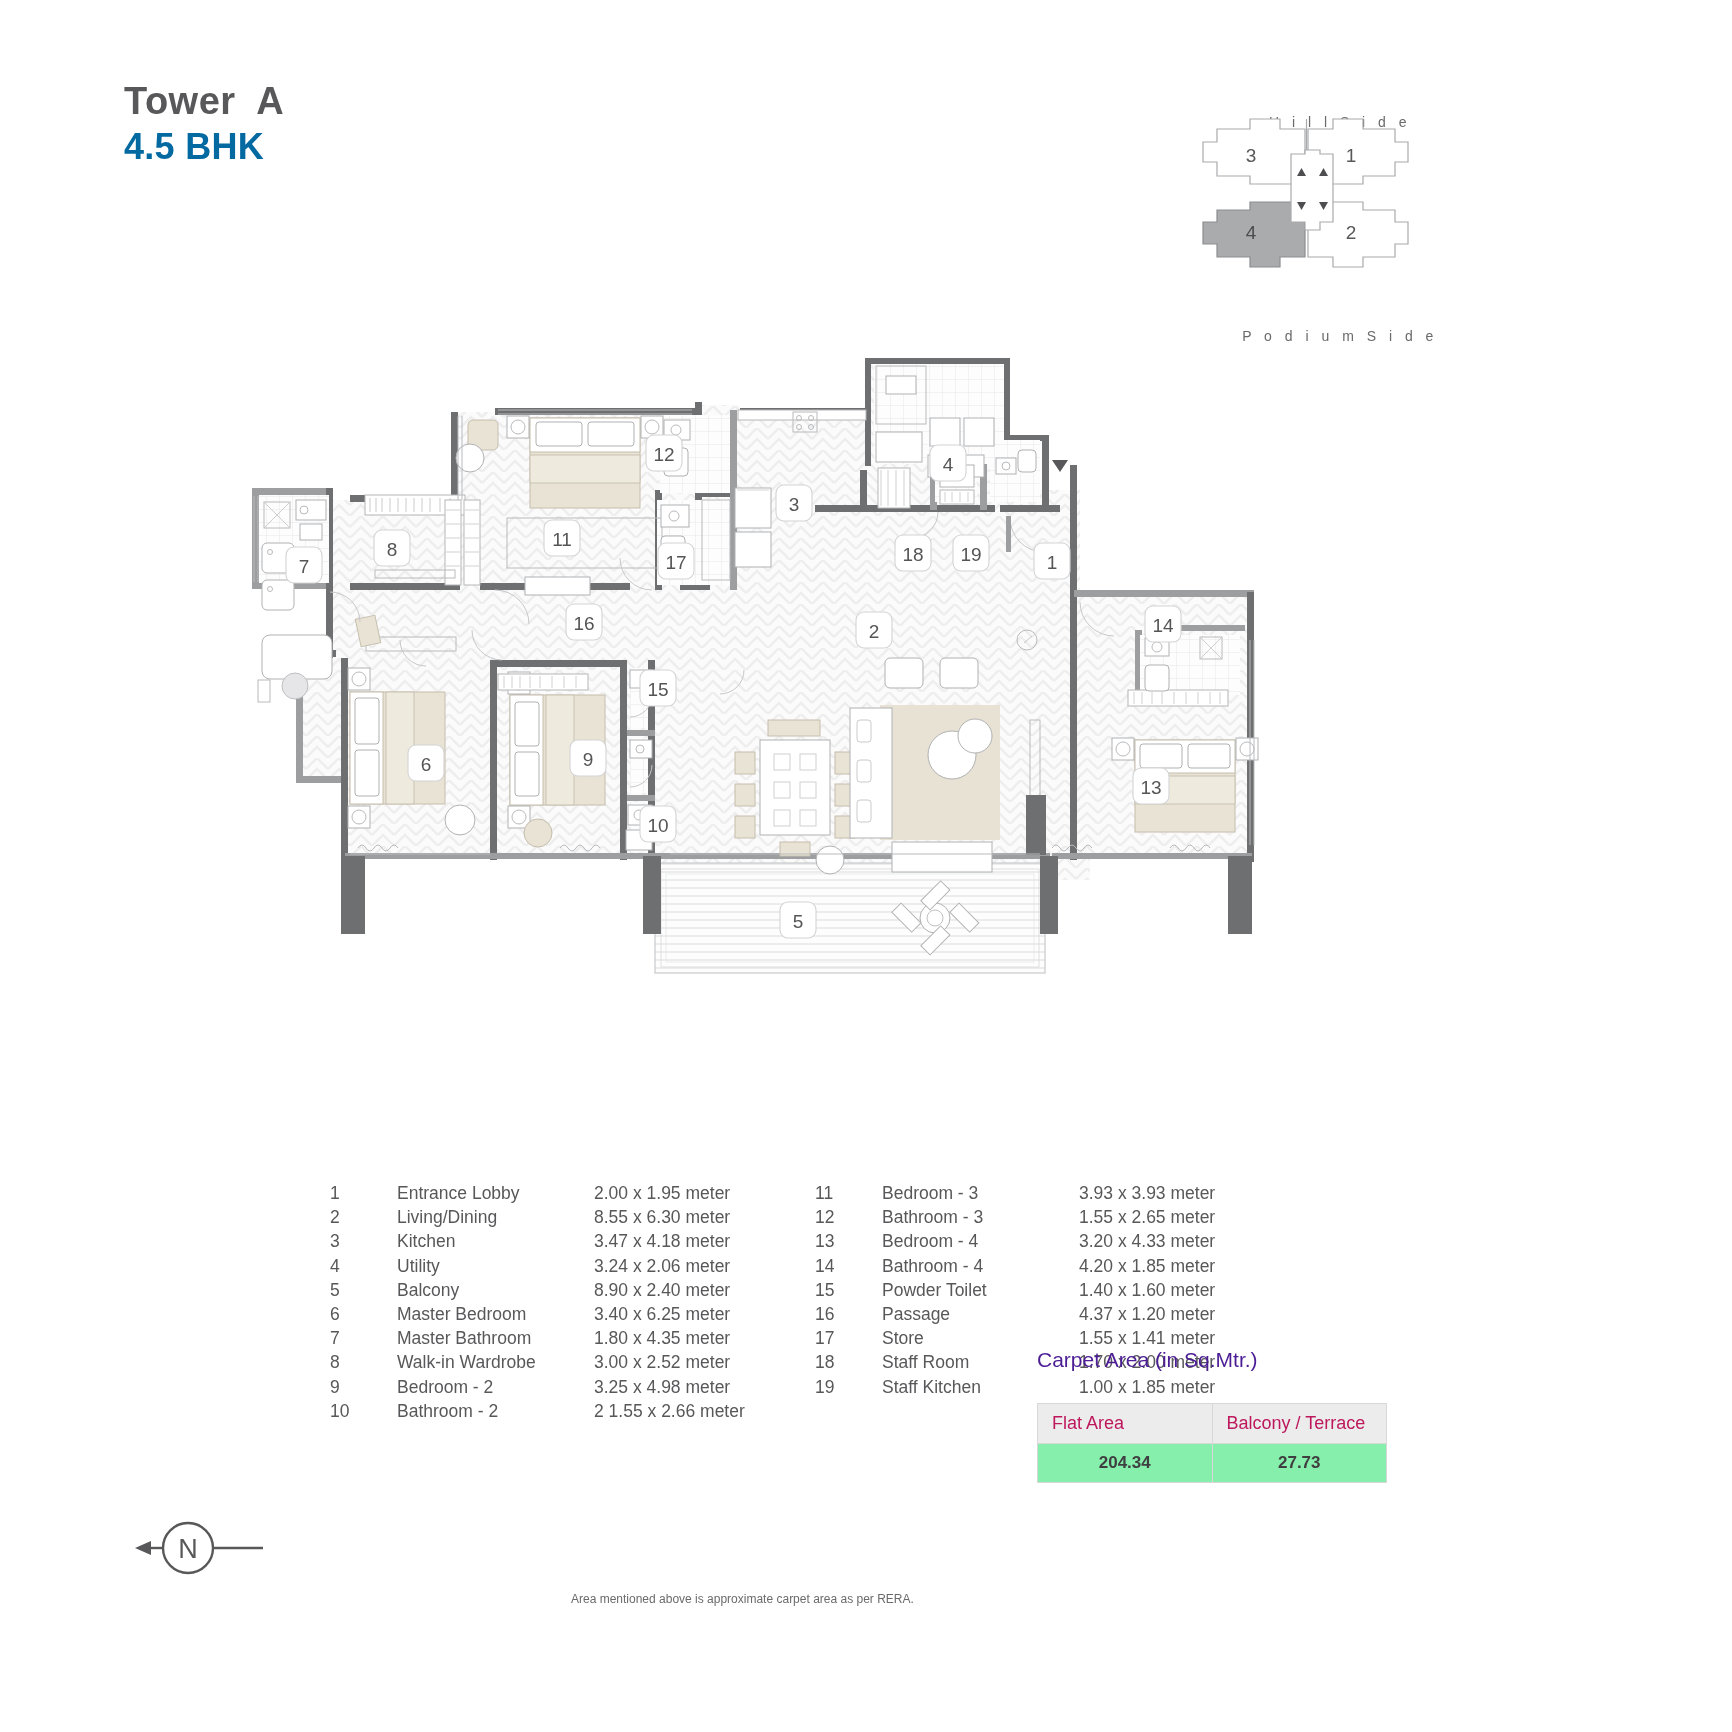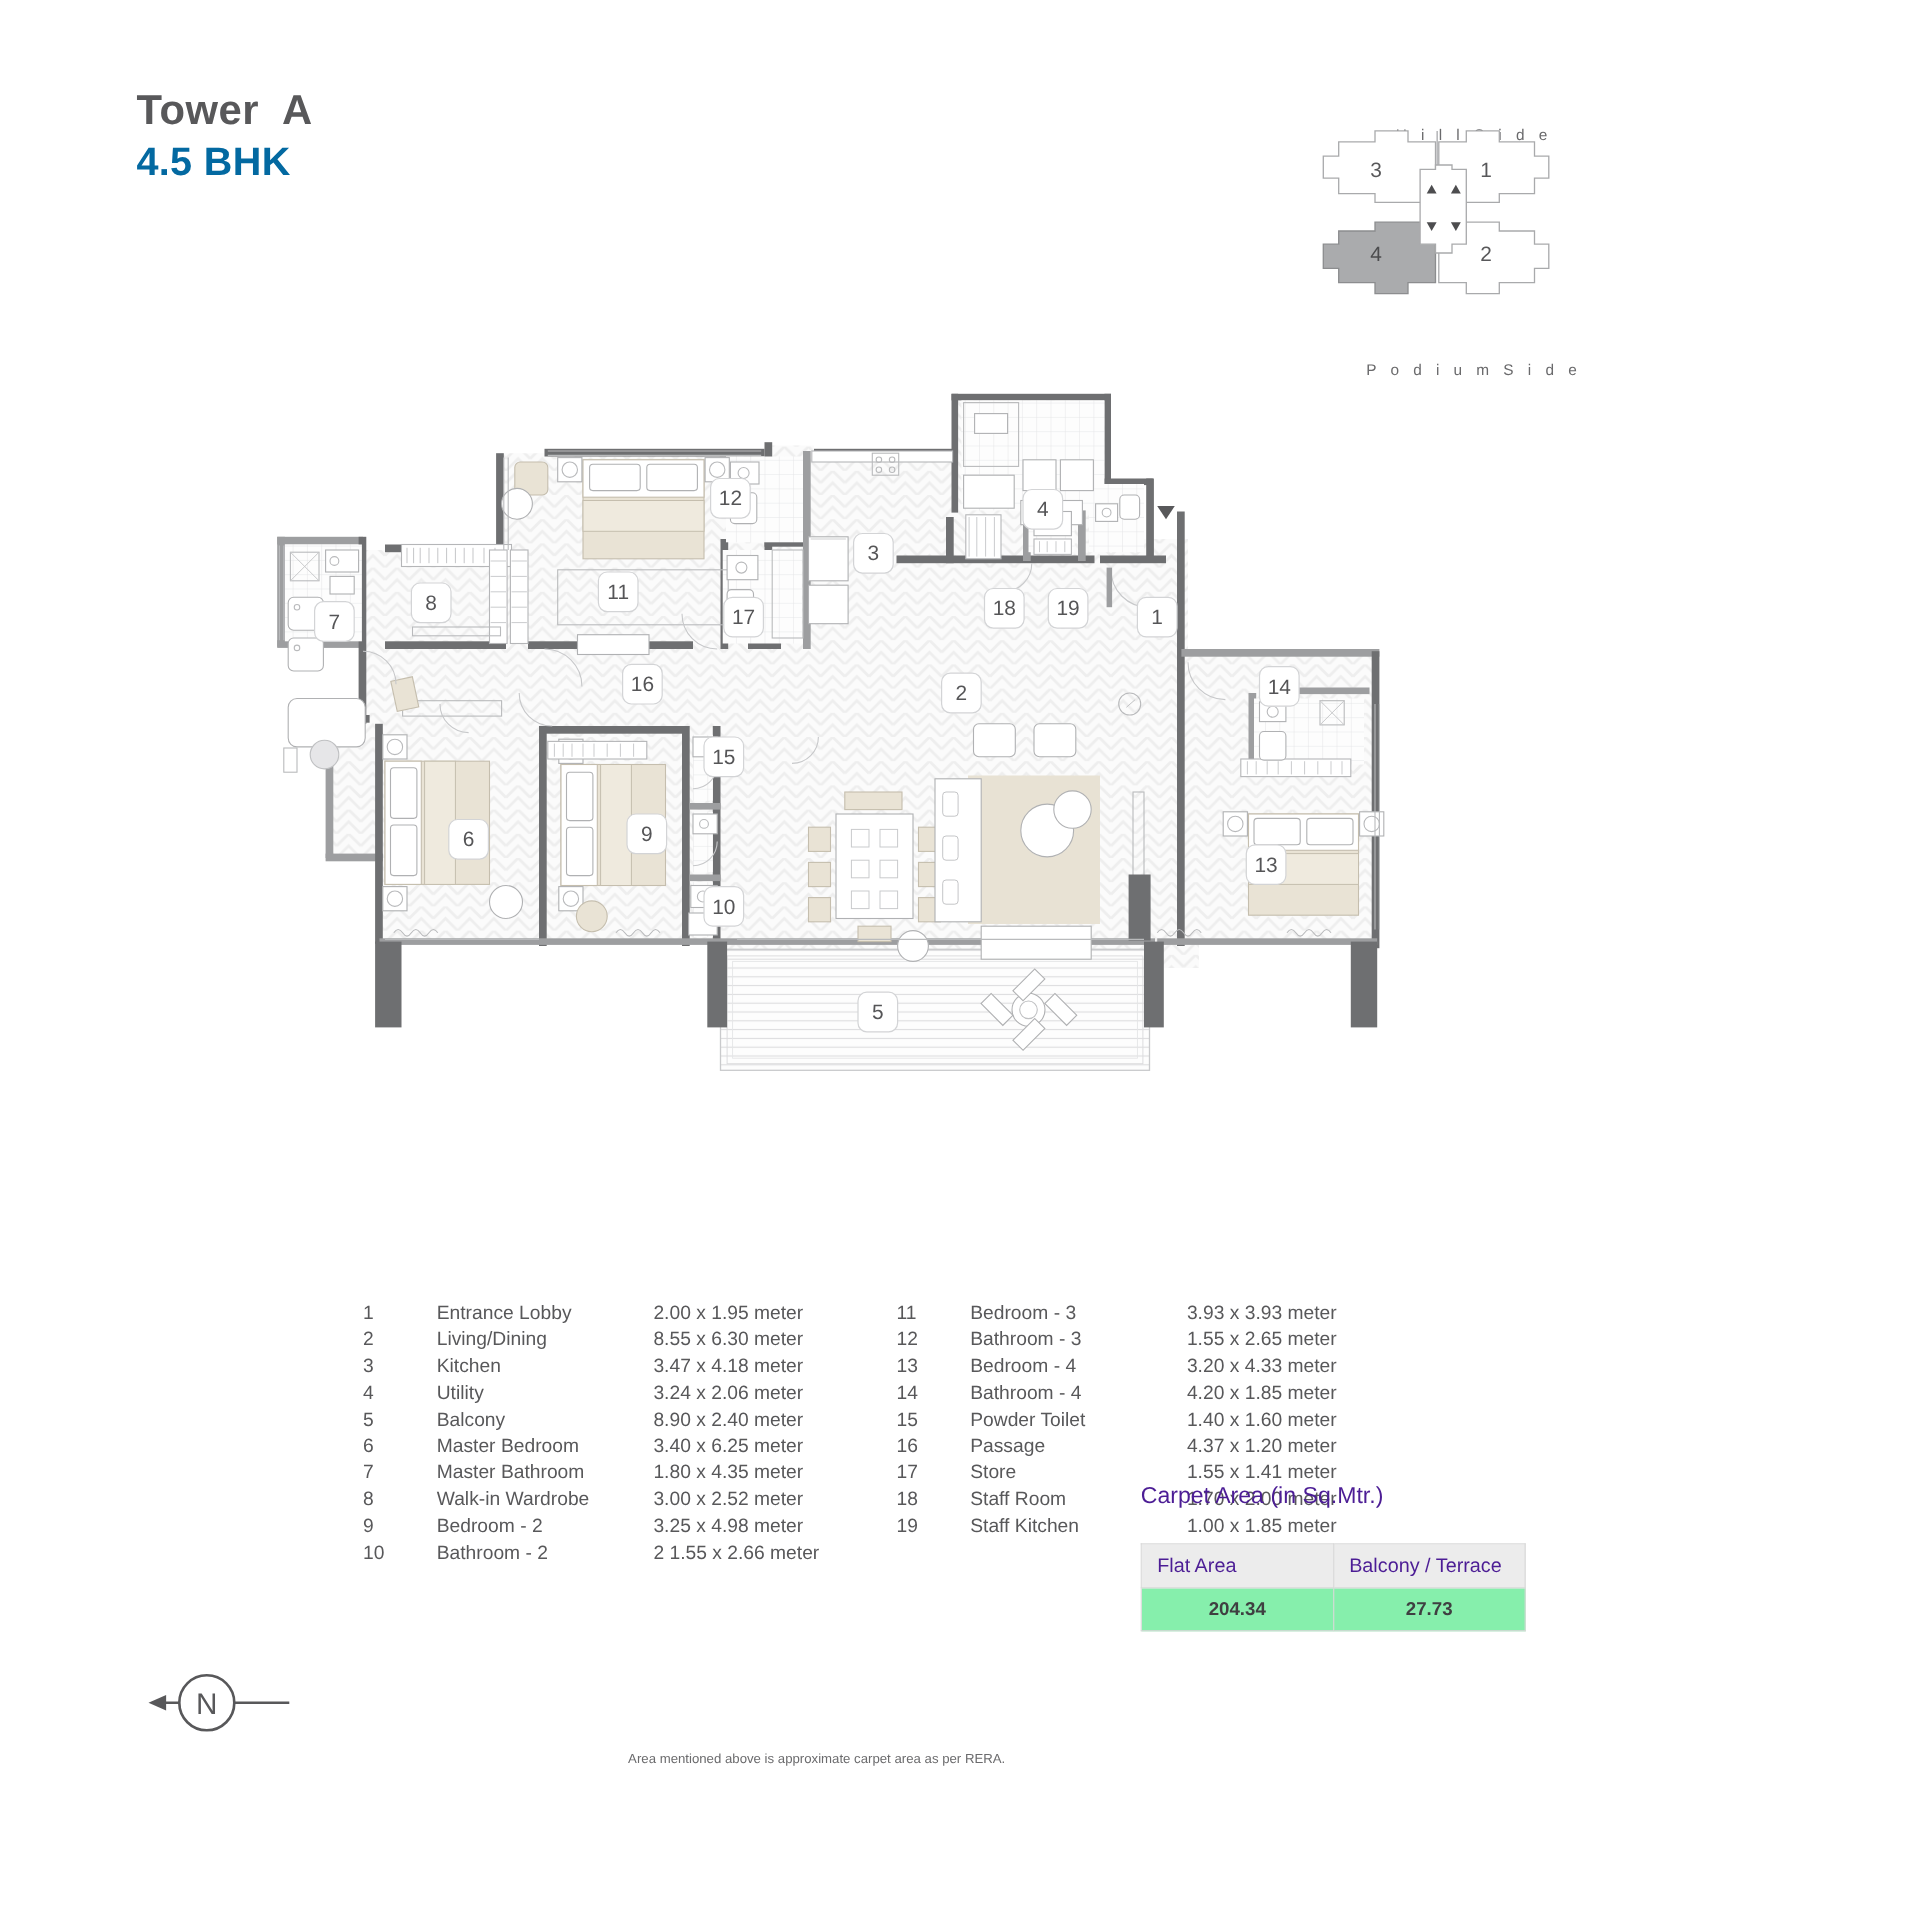--- a/index.html
+++ b/index.html
@@ -127,21 +127,21 @@
   }
   #carpet th, #carpet td {
     border: 1px solid #d8d8d8;
     padding: 9px 14px;
     text-align: left;
     font-weight: 400;
   }
   #carpet th {
     background: #ececec;
     font-size: 18px;
-    color: #4c1d95;
+    color: #be185d;
   }
   #carpet td {
     font-size: 17px;
     color: #3f3f41;
     font-weight: 700;
     background: #86efac;
     text-align: center;
   }
 
   

